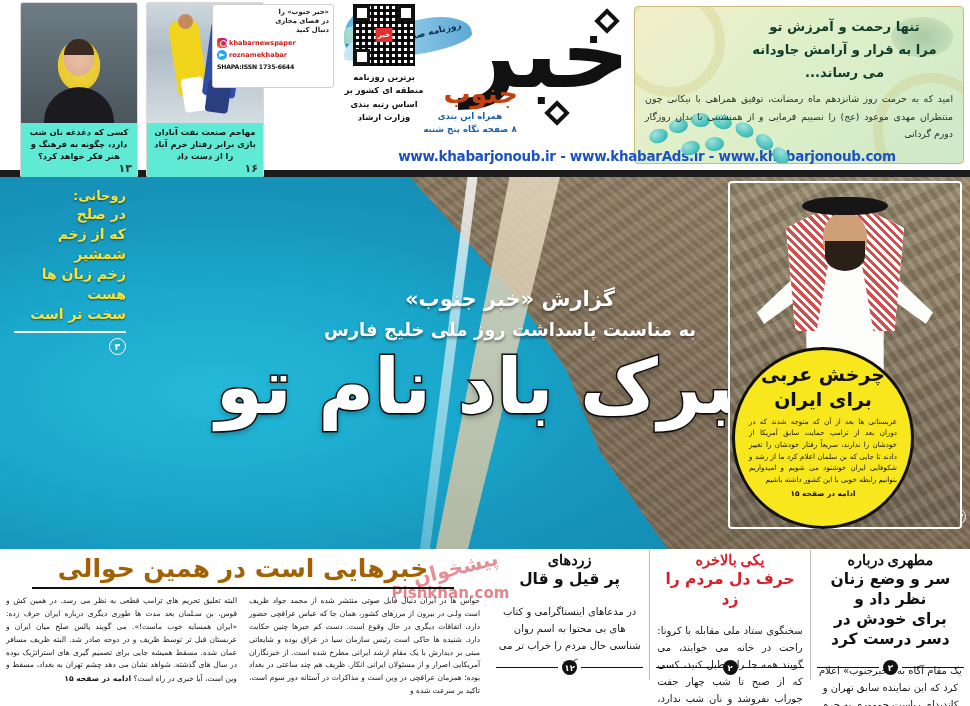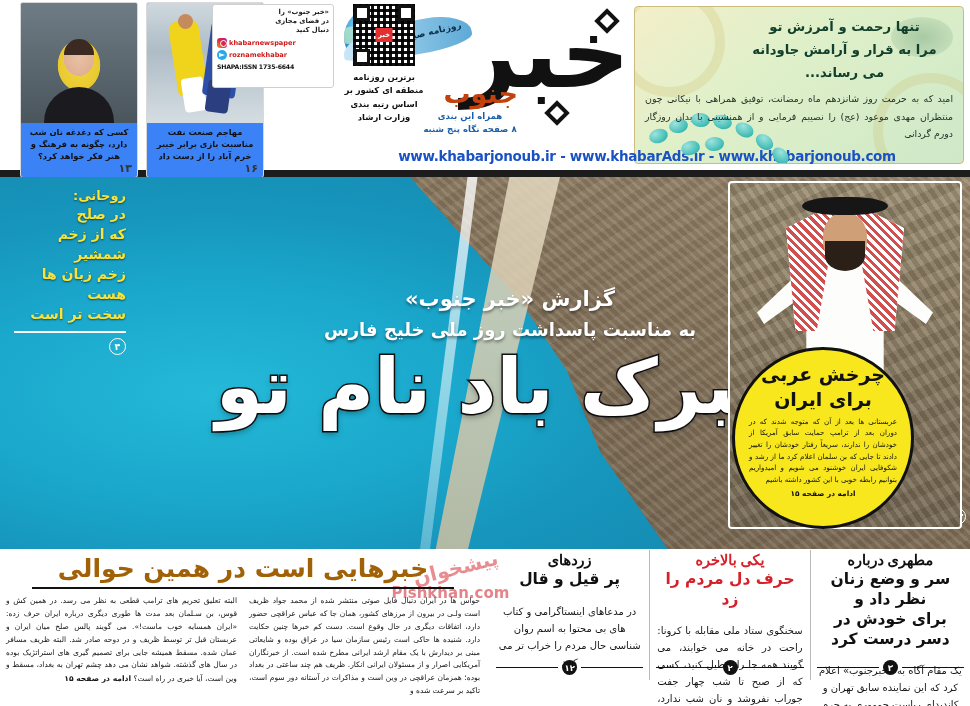--- a/index.html
+++ b/index.html
@@ -11,21 +11,21 @@
     position:relative;
     direction:rtl;
   }
   .page { position:relative; width:970px; height:706px; background:#fff; }
 
   
   .masthead { position:relative; width:970px; height:170px; background:#fff; }
 
   
   .promo-card { position:absolute; top:2px; border:1px solid #d9d9d9; border-radius:3px;
-                background:#3b82f6; overflow:hidden; }
+                background:#5eead4; overflow:hidden; }
   .promo-card .ph { height:120px; position:relative; overflow:hidden; }
   .promo-card .cap { font-size:8.3px; font-weight:bold; line-height:1.45; color:#111;
                      padding:3px 4px 0 4px; text-align:center; }
   .promo-card .pg { font-size:11px; font-weight:bold; color:#333; padding:0 5px 2px 5px; text-align:right; }
 
   #card1 { right:832px; width:118px; }
   #card2 { right:706px; width:118px; }
 
   .ph-woman { width:100%; height:100%;
     background:
@@ -257,21 +257,21 @@
     <div class="promo-card" id="card2">
       <div class="ph">
         <div class="ph-soccer">
           <div class="p-y"></div>
             <div class="p-b"></div>
           <div class="head1"></div>
             <div class="head2"></div>
             <div class="ball"></div>
         </div>
       </div>
-      <div class="cap">مهاجم صنعت نفت مناسبت بازی برابر خیبر خرم آباد را از دست داد</div>
+      <div class="cap">مهاجم صنعت نفت آبادان بازی برابر رفتار خرم آباد را از دست داد</div>
       <div class="pg">۱۶</div>
     </div>
 
     <div id="social">
       <div class="sline">«خبر جنوب» را</div>
       <div class="sline">در فضای مجازی</div>
       <div class="sline">دنبال کنید</div>
       <div class="srow">
         <span class="sico ig"></span>
         <span class="shandle">khabarnewspaper</span>

